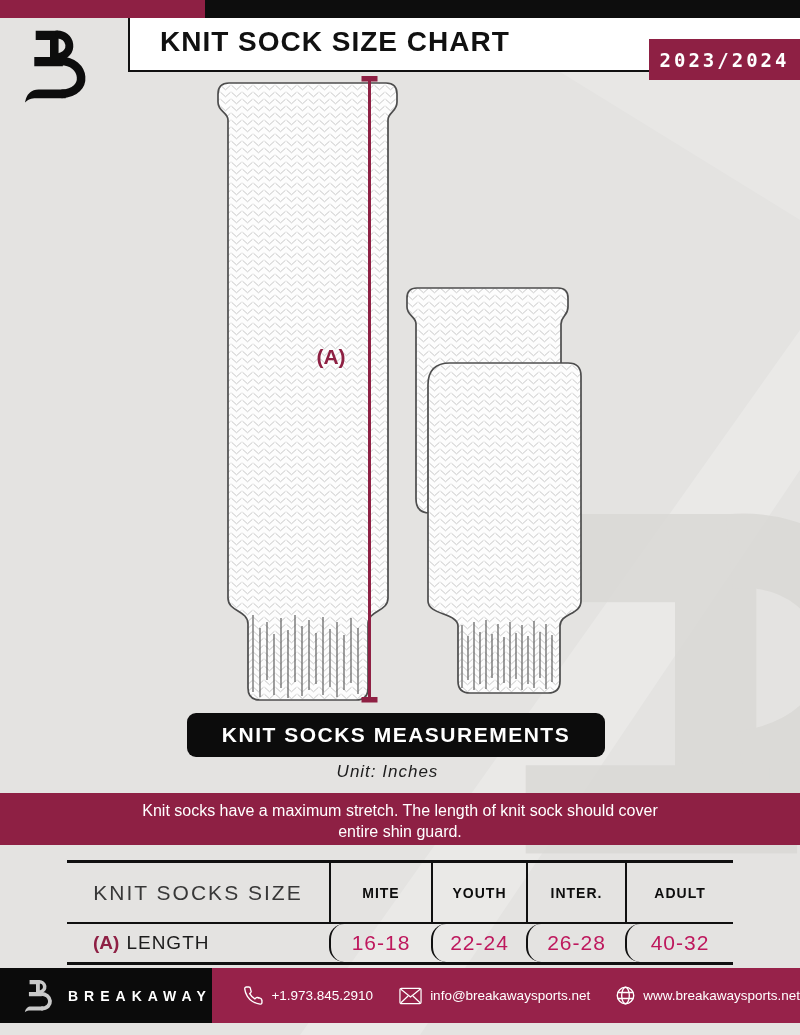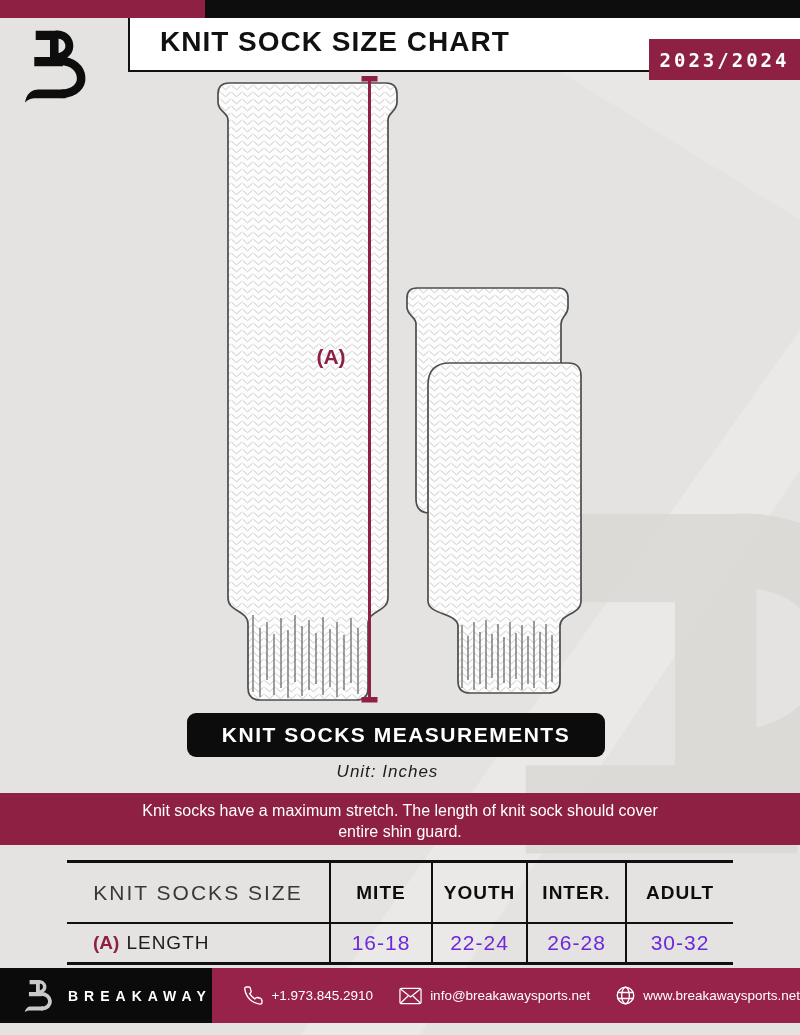--- a/index.html
+++ b/index.html
@@ -33,25 +33,25 @@
   
   .size-table{position:absolute;left:67px;top:860px;width:666px;z-index:3;color:#111;}
   .t-row{display:grid;grid-template-columns:262px 102px 95px 99px 108px;}
   .t-head{border-top:3px solid #101010;border-bottom:2px solid #101010;}
   .t-data{border-bottom:3px solid #101010;}
   .t-cell{display:flex;align-items:center;justify-content:center;box-sizing:border-box;}
   .t-head .t-cell{height:59px;}
   .t-data .t-cell{height:38px;}
   .t-cell + .t-cell{border-left:2px solid #101010;}
   .t-size-label{font-size:21px;letter-spacing:2px;color:#383838;}
-  .t-col{font-weight:700;font-size:19px;letter-spacing:1px;color:#0d0d0d;}
+  .t-col{font-weight:700;font-size:14px;letter-spacing:1px;color:#0d0d0d;}
   .t-rowlabel{justify-content:flex-start;padding-left:26px;gap:7px;}
   .t-key{color:#8e2044;font-weight:700;font-size:19px;}
   .t-name{color:#1c1c1c;font-size:19px;letter-spacing:1px;}
-  .t-val{font-size:21px;letter-spacing:1px;color:#6d28d9;}
+  .t-val{font-size:21px;letter-spacing:1px;color:#be185d;border-radius:15px;}
   
   .footer{position:absolute;left:0;top:968px;width:800px;height:55px;display:flex;z-index:4;}
   .footer-black{width:218px;background:#0b0b0b;display:flex;align-items:center;gap:11px;
     padding-left:24px;box-sizing:border-box;}
   .footer-logo{width:33px;height:36px;color:#c9c9c9;flex:none;}
   .footer-brand{color:#fff;font-weight:700;font-size:14px;letter-spacing:6px;}
   .footer-maroon{flex:1;background:#97224a;display:flex;gap:26px;
     padding-left:32px;color:#fff;}
   .contact{display:flex;align-items:center;gap:8px;font-size:13.5px;}
   .contact svg{flex:none;}
@@ -150,21 +150,21 @@
       <div class="t-cell t-col">ADULT</div>
     </div>
     <div class="t-row t-data">
       <div class="t-cell t-rowlabel">
         <span class="t-key">(A)</span>
         <span class="t-name">LENGTH</span>
       </div>
       <div class="t-cell t-val">16-18</div>
       <div class="t-cell t-val">22-24</div>
       <div class="t-cell t-val">26-28</div>
-      <div class="t-cell t-val">30-32</div>
+      <div class="t-cell t-val">40-32</div>
     </div>
   </div>
 
   <div class="footer">
     <div class="footer-black">
       <svg class="footer-logo" viewBox="0 0 100 112">
         <use href="#monogram" width="100" height="112"></use>
       </svg>
       <span class="footer-brand">BREAKAWAY</span>
     </div>

